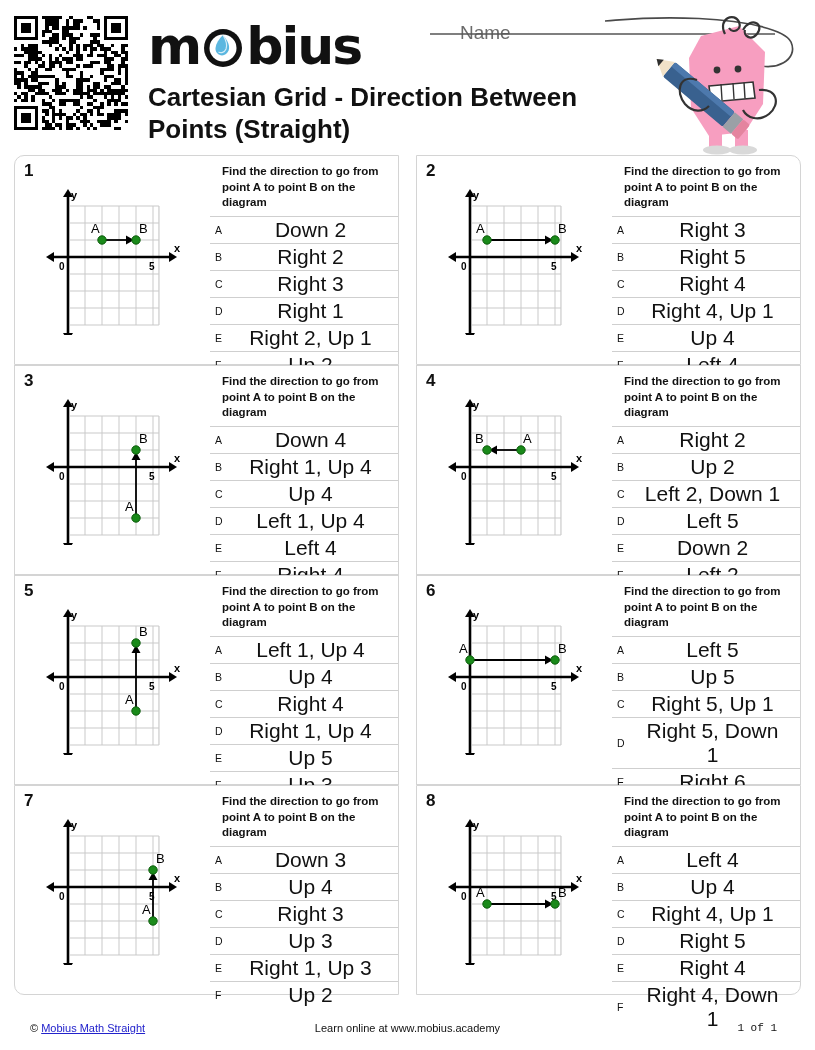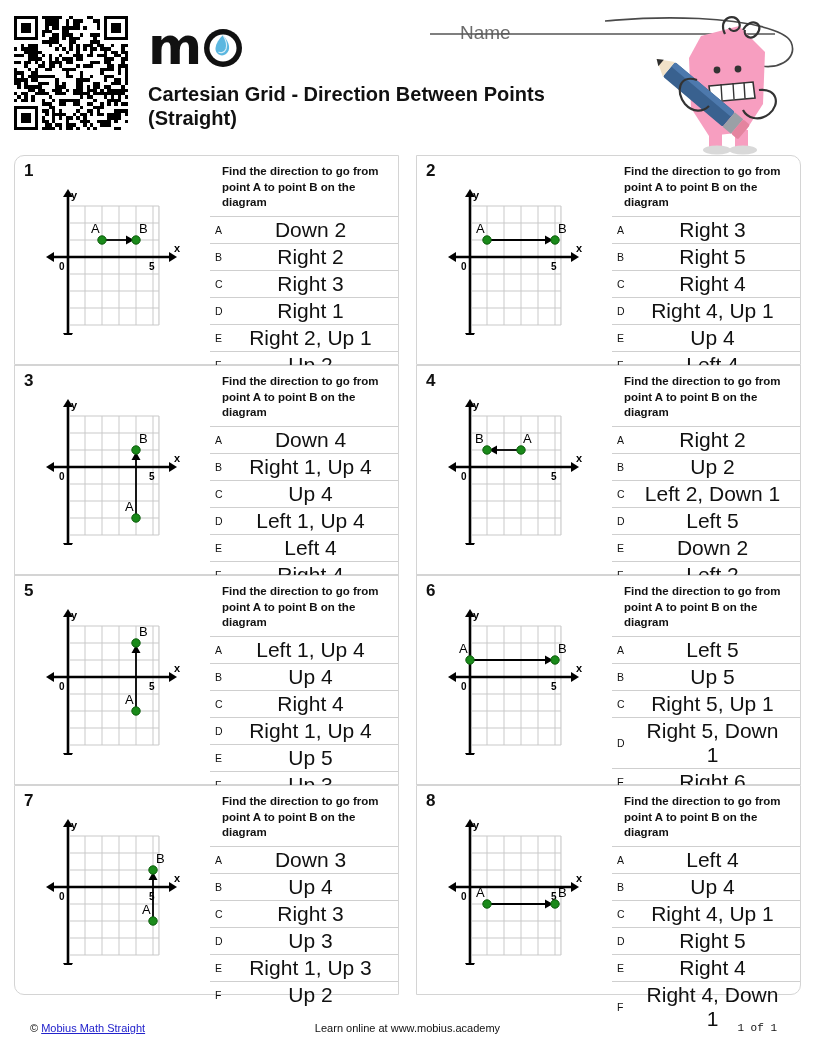--- a/index.html
+++ b/index.html
@@ -19,21 +19,21 @@
   .logo-text {
     font-family: "DejaVu Sans", sans-serif;
     font-weight: bold; font-size: 52px; letter-spacing: -2px;
     color: #111; line-height: 1;
   }
   .logo-o { position: relative; display: inline-block; width: 46px; height: 46px; vertical-align: -6px; }
   .logo-o svg { display: block; }
   .worksheet-title {
     margin-top: 8px;
     font-family: "Liberation Sans", sans-serif;
-    font-weight: bold; font-size: 20px; color: #111;
+    font-weight: bold; font-size: 26px; color: #111;
     line-height: 1.22; max-width: 430px;
   }
   .name-area { position: absolute; left: 430px; top: 6px; width: 375px; height: 145px; }
   .name-label {
     position: absolute; left: 30px; top: 16px;
     font-size: 19px; color: #6b6b6b;
     font-family: "Liberation Sans", sans-serif;
   }
   .name-line { position: absolute; left: 0; top: 26px; width: 345px; height: 3px; }
   .mascot { position: absolute; left: 175px; top: 6px; width: 200px; height: 145px; }
@@ -673,20 +673,21 @@
       <div class="logo-row">
         <span class="logo-text">m</span>
         <span class="logo-o">
           <svg viewBox="0 0 46 46" width="46" height="46">
             <circle cx="23" cy="25" r="19" fill="#111"></circle>
             <circle cx="23" cy="25" r="13.5" fill="#fff"></circle>
             <path d="M23 12 C30 20 31 27 26 31 C21.5 34.5 15 31 15.5 25 C16 20 19 16 23 12 Z" fill="#5bb7e0"></path>
             <path d="M23 12 C26 17 27.5 22 26 26 C24.5 29.5 21 30.5 18.5 29" fill="none" stroke="#ffffff" stroke-width="1.2" opacity="0.75"></path>
           </svg>
         </span>
+        <span class="logo-text">bius</span>
       </div>
       <div class="worksheet-title">Cartesian Grid - Direction Between Points (Straight)</div>
     </div>
 
     <div class="name-area">
       <div class="name-label">Name</div>
       <div class="name-line">
         <svg viewBox="0 0 345 4" width="345" height="4" preserveAspectRatio="none">
           <line x1="0" y1="2" x2="345" y2="2" stroke="#555" stroke-width="1.6"></line>
         </svg>

